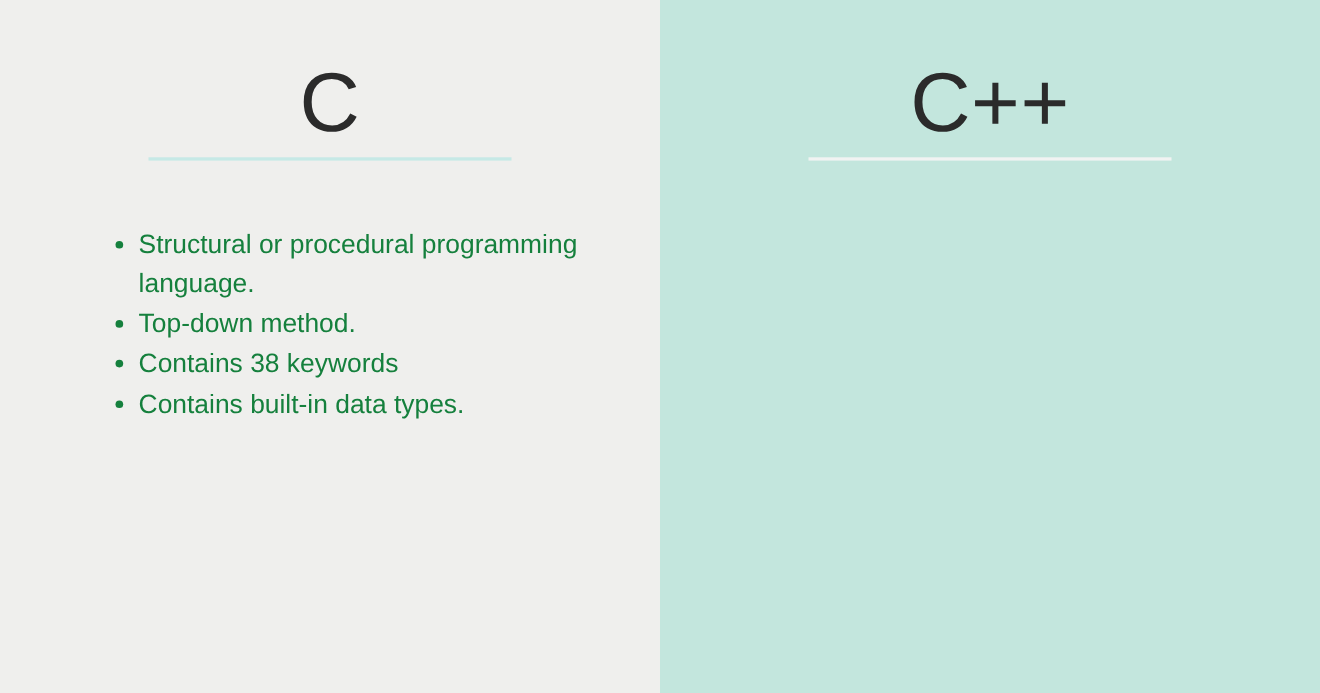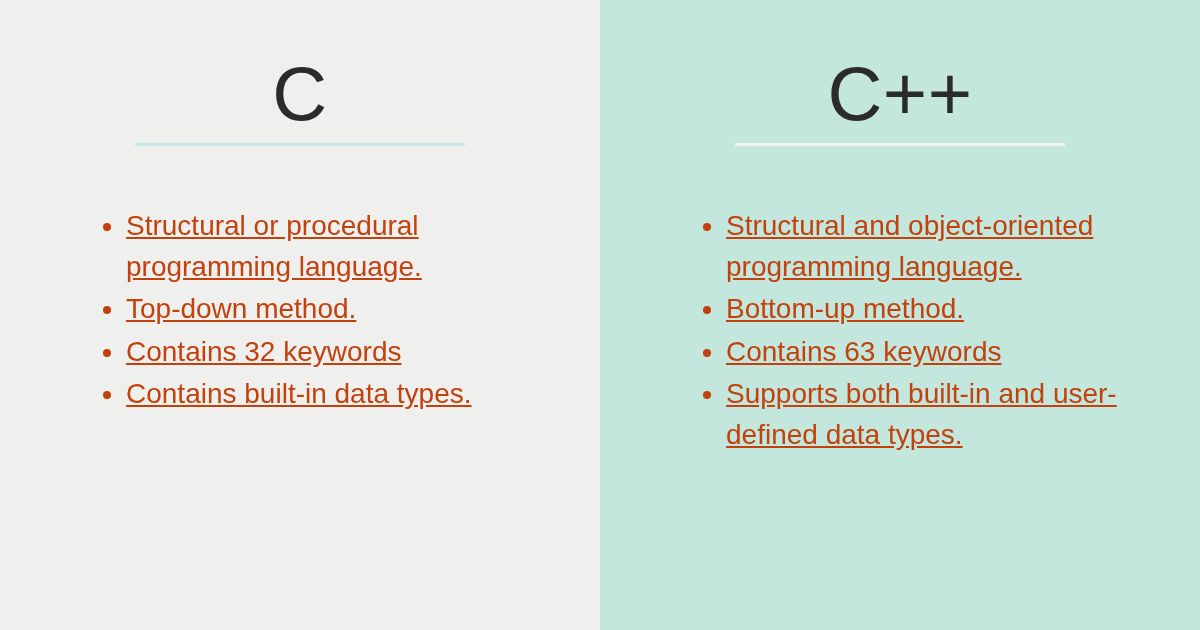--- a/index.html
+++ b/index.html
@@ -45,46 +45,39 @@
   }
   .spacer {
     height: 60px;
   }
   ul.points {
     list-style: disc;
     padding-left: 66px;
     padding-right: 10px;
   }
   ul.points li {
-    font-size: 28px;
+    font-size: 24px;
     line-height: 1.45;
     font-weight: 500;
-    color: #c2410c;
+    color: #15803d;
     margin-bottom: 2px;
-    text-decoration: underline;
   }
 </style>
 </head>
 <body>
 
 <div class="panel panel-left">
   <h1 class="heading">C</h1>
   <div class="underline underline-left"></div>
   <div class="spacer"></div>
   <ul class="points">
     <li>Structural or procedural programming language.</li>
     <li>Top-down method.</li>
-    <li>Contains 32 keywords</li>
+    <li>Contains 38 keywords</li>
     <li>Contains built-in data types.</li>
   </ul>
 </div>
 
 <div class="panel panel-right">
   <h1 class="heading">C++</h1>
   <div class="underline underline-right"></div>
   <div class="spacer"></div>
-  <ul class="points">
-    <li>Structural and object-oriented programming language.</li>
-    <li>Bottom-up method.</li>
-    <li>Contains 63 keywords</li>
-    <li>Supports both built-in and user-defined data types.</li>
-  </ul>
 </div>
 
 </body></html>

